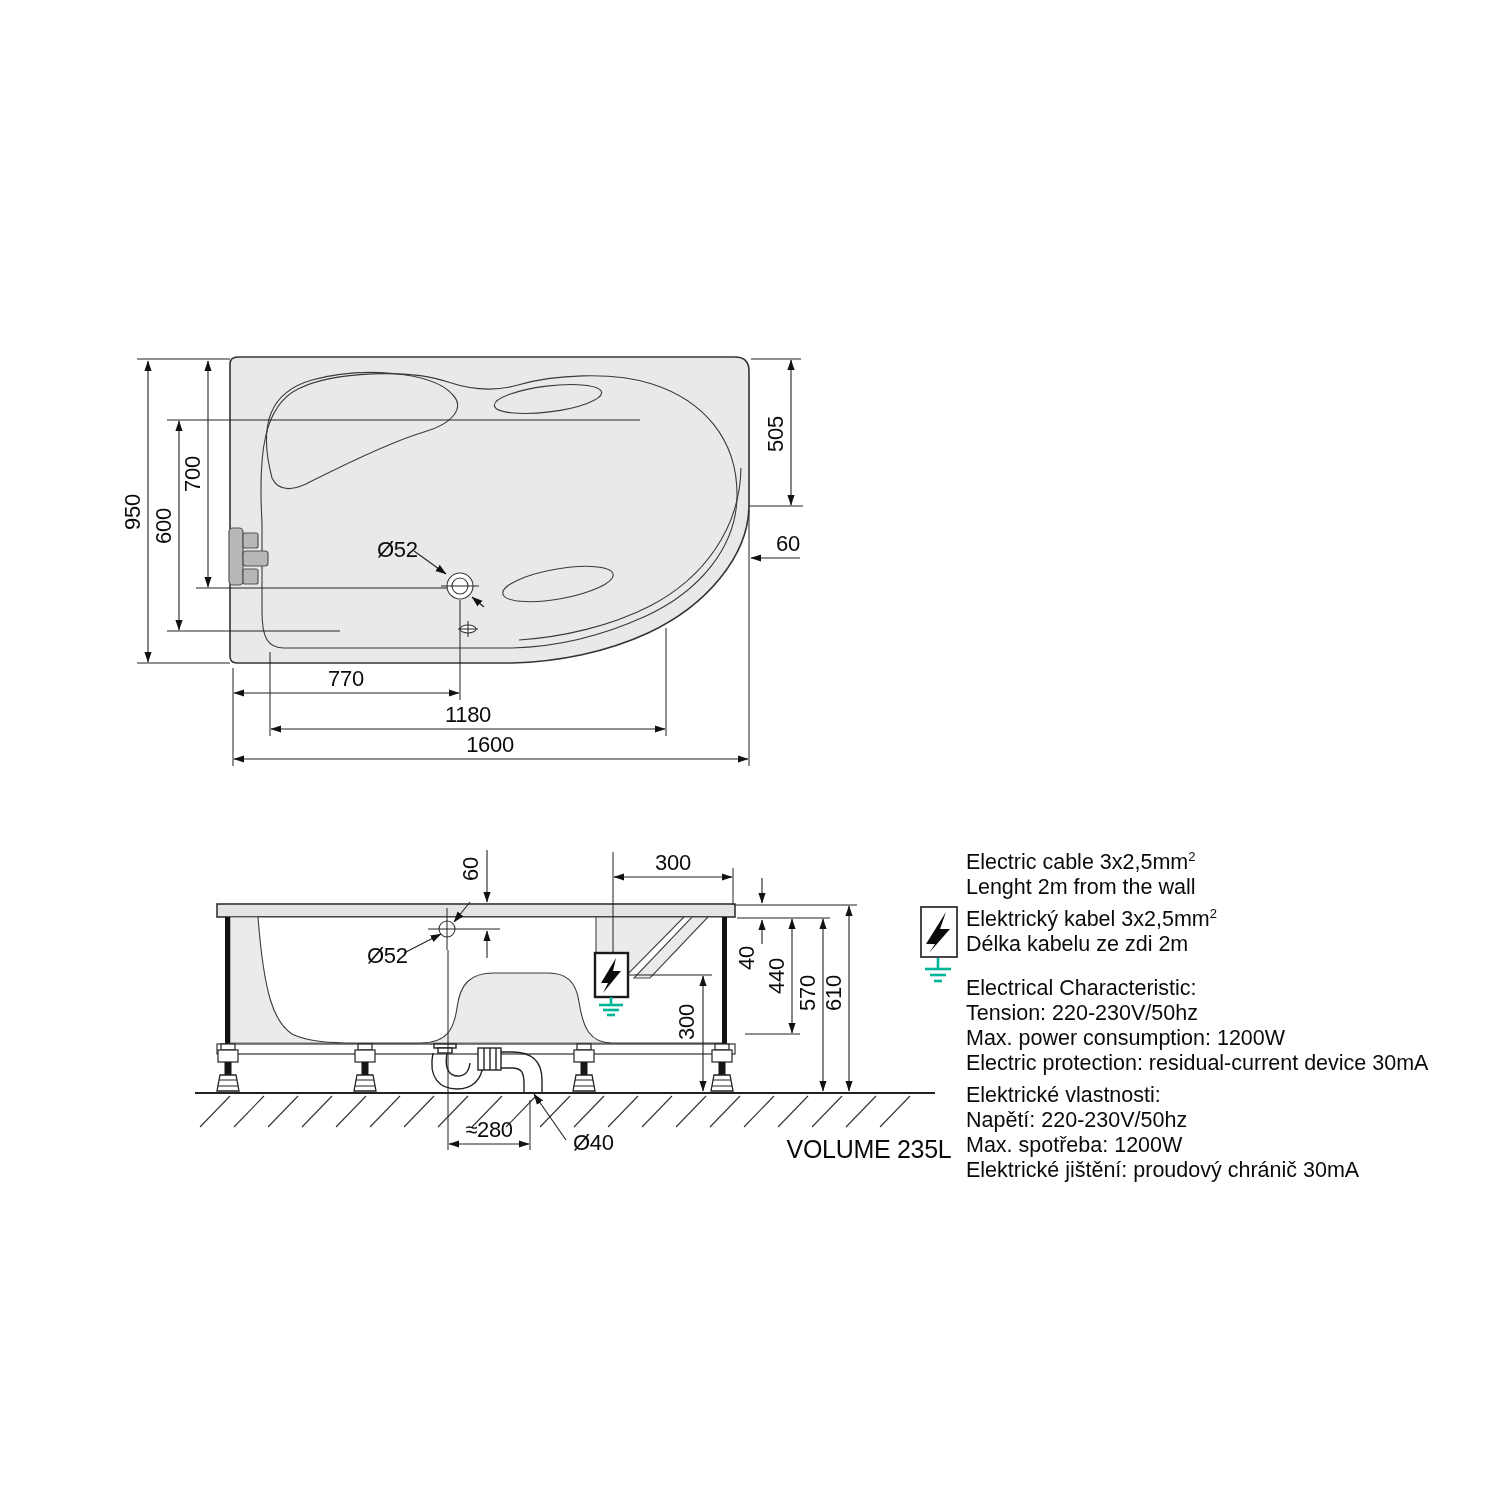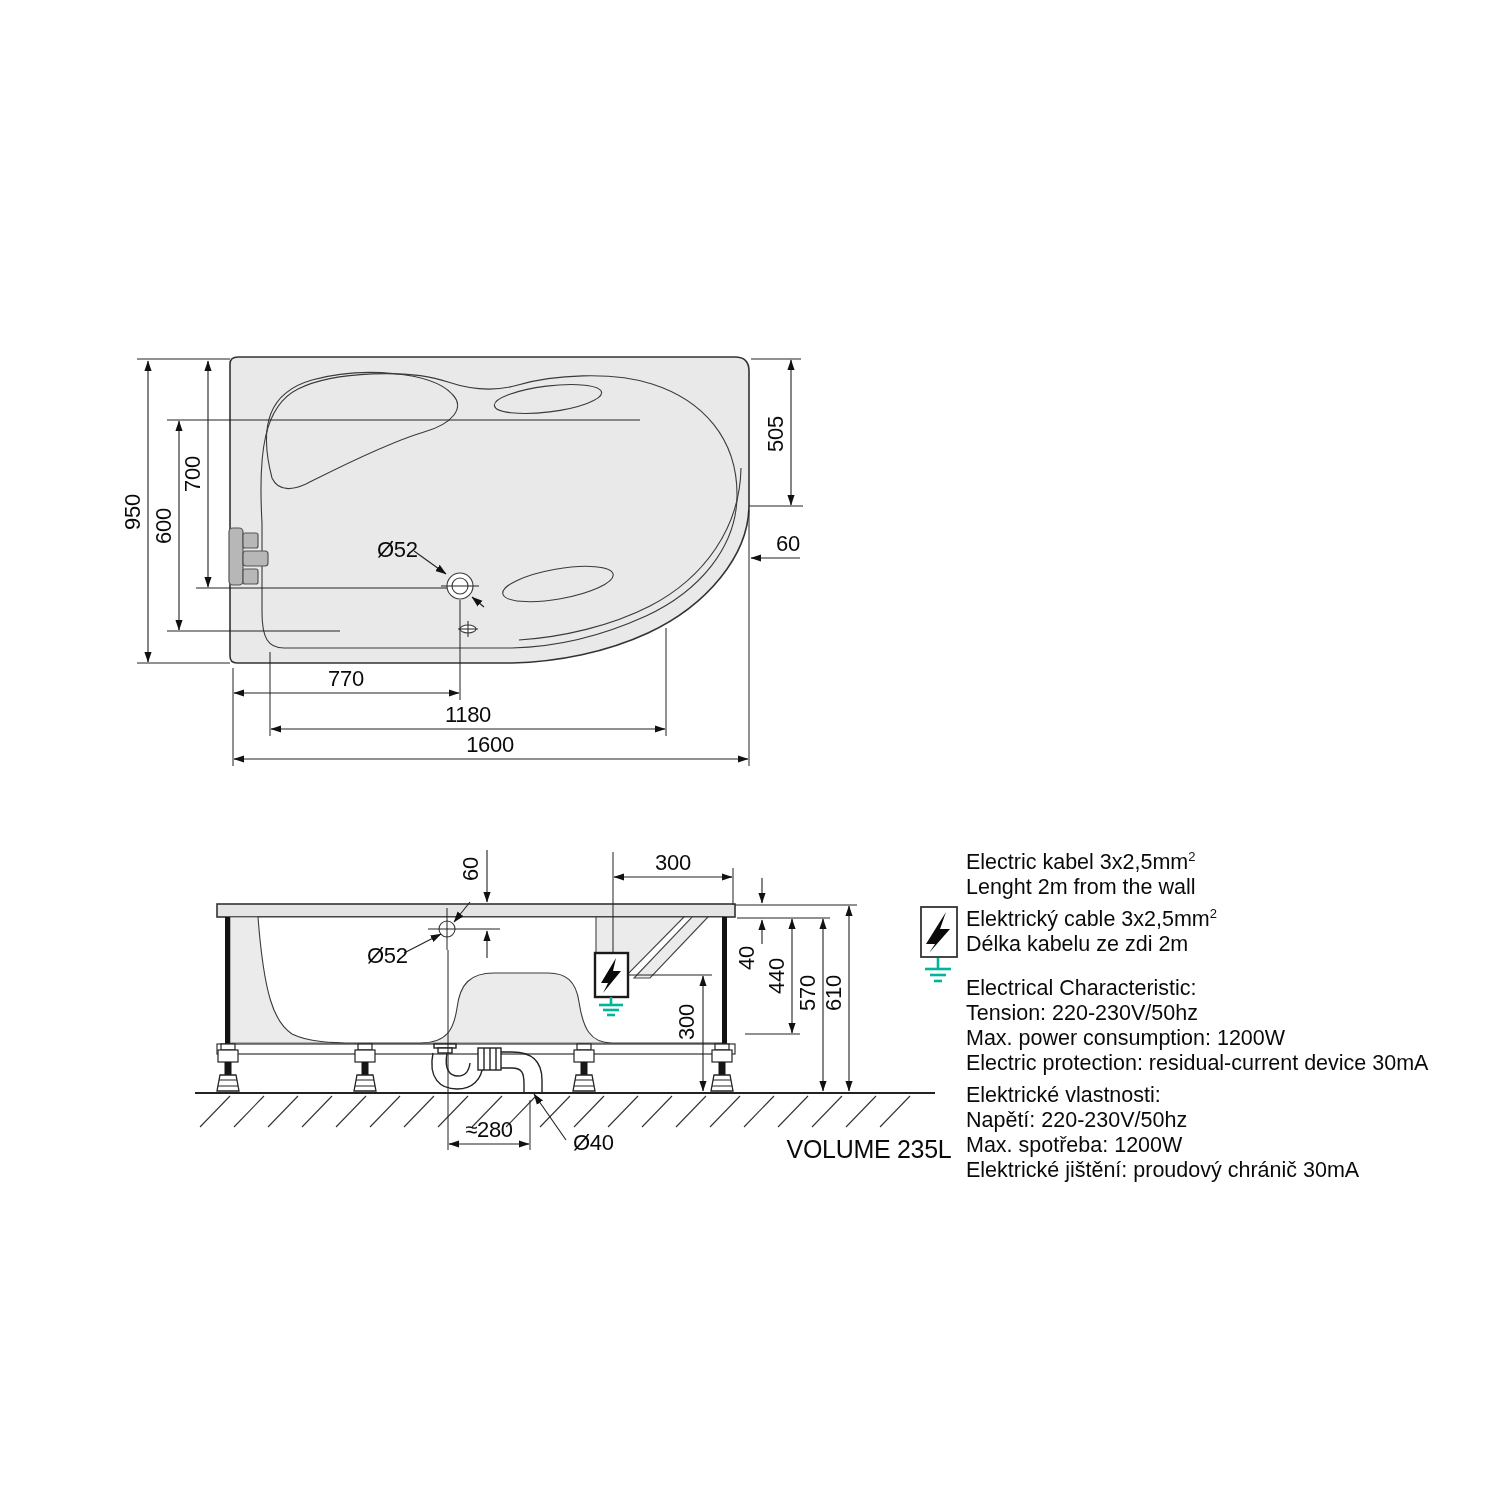--- a/index.html
+++ b/index.html
@@ -273,23 +273,23 @@
     <g class="teal">
       <line x1="938" y1="958" x2="938" y2="968"></line>
       <line x1="925" y1="969" x2="951" y2="969"></line>
       <line x1="930" y1="975" x2="946" y2="975"></line>
       <line x1="934" y1="981" x2="942" y2="981"></line>
     </g>
   </g>
 </svg>
 
 <div id="notes">
-  <div><span>Electric kabel 3x2,5mm</span><sup>2</sup></div>
+  <div><span>Electric cable 3x2,5mm</span><sup>2</sup></div>
   <div>Lenght 2m from the wall</div>
-  <div class="gap7"><span>Elektrický cable 3x2,5mm</span><sup>2</sup></div>
+  <div class="gap7"><span>Elektrický kabel 3x2,5mm</span><sup>2</sup></div>
   <div>Délka kabelu ze zdi 2m</div>
   <div class="gap19">Electrical Characteristic:</div>
   <div>Tension: 220-230V/50hz</div>
   <div>Max. power consumption: 1200W</div>
   <div>Electric protection: residual-current device 30mA</div>
   <div class="gap7">Elektrické vlastnosti:</div>
   <div>Napětí: 220-230V/50hz</div>
   <div>Max. spotřeba: 1200W</div>
   <div>Elektrické jištění: proudový chránič 30mA</div>
 </div>

